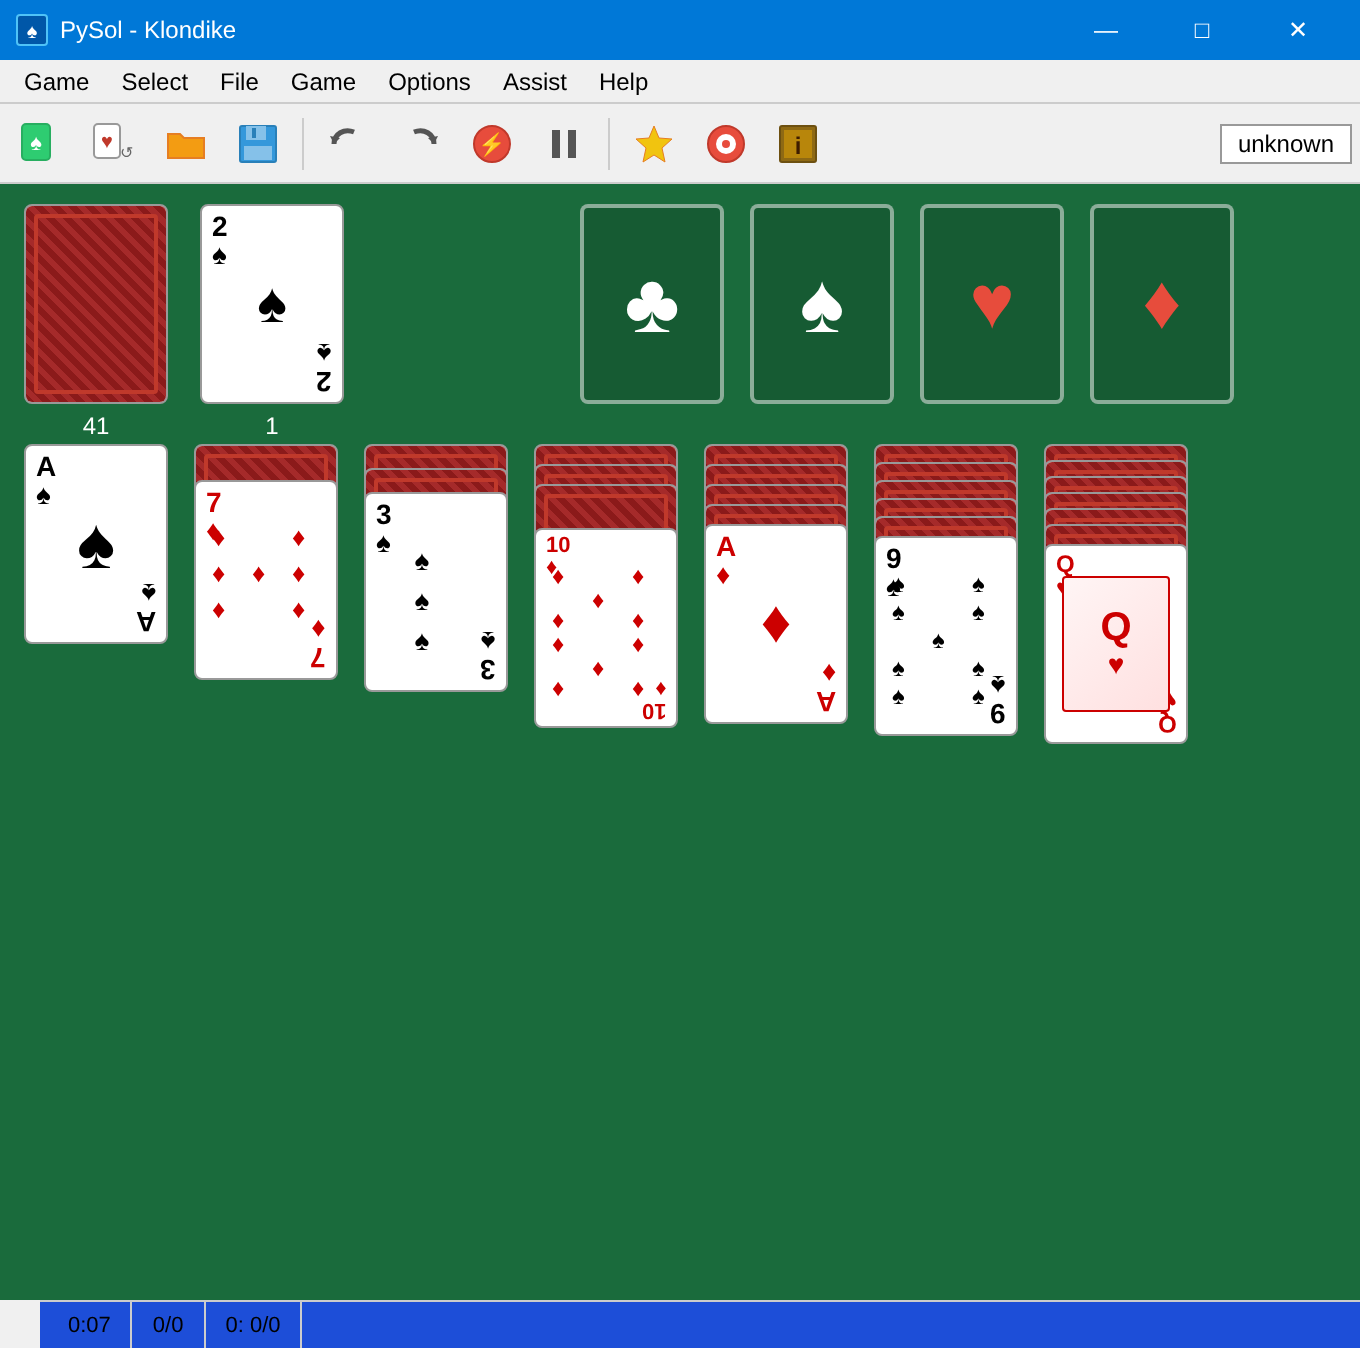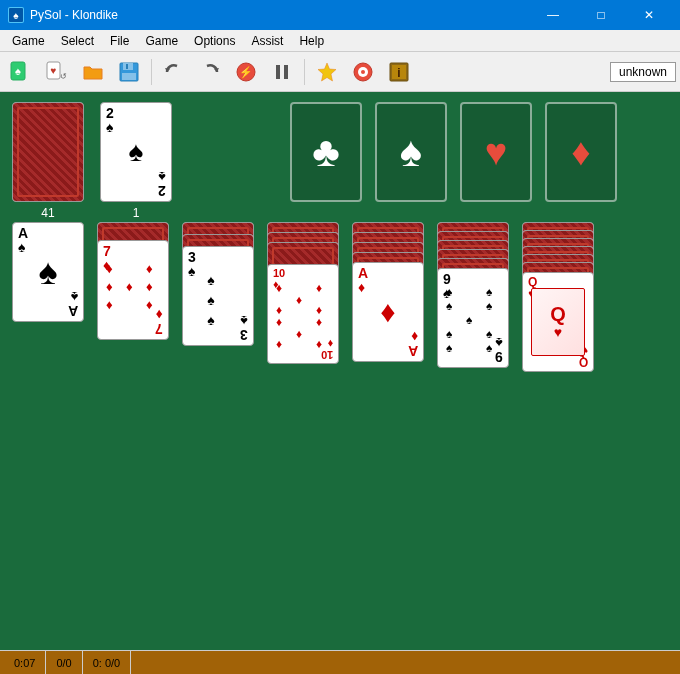--- a/index.html
+++ b/index.html
@@ -70,27 +70,28 @@
     .game-area {
       background: #1a6b3c;
       flex: 1;
       position: relative;
       padding: 10px;
       height: calc(674px - 30px - 22px - 40px - 24px);
     }
 
     
     .status-bar {
-      background: #a16207;
+      background: #1d4ed8;
       height: 24px;
       display: flex;
       align-items: center;
       border-top: 1px solid #ccc;
       padding: 0 4px;
       gap: 0;
+      margin-left: 20px;
     }
     .status-item {
       padding: 0 10px;
       font-size: 11px;
       border-right: 1px solid #ccc;
       height: 100%;
       display: flex;
       align-items: center;
     }
 

